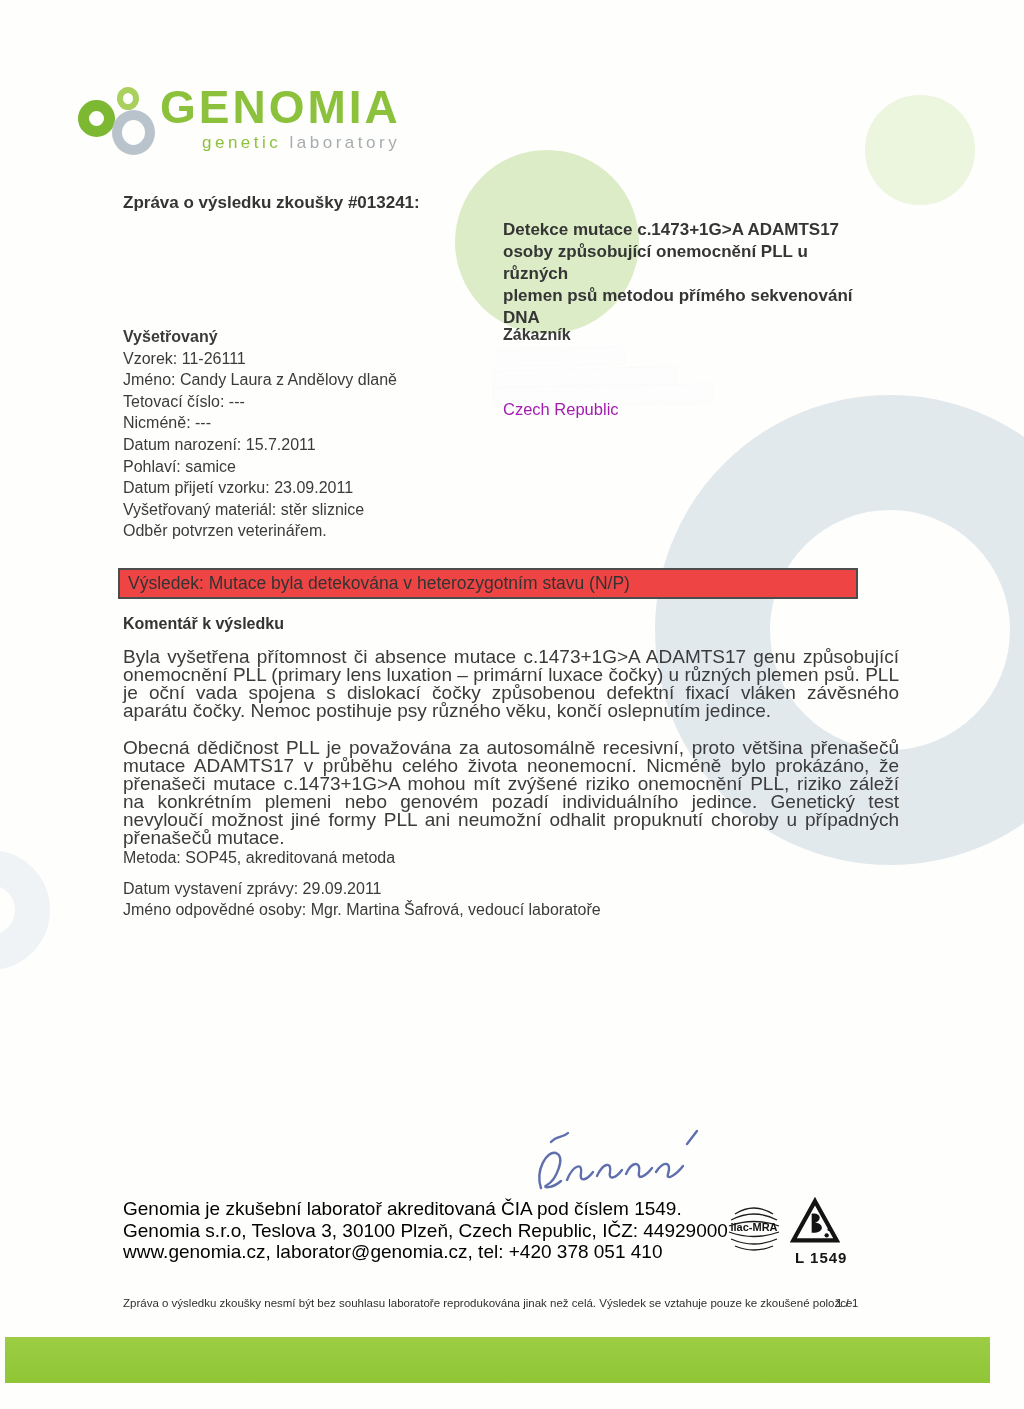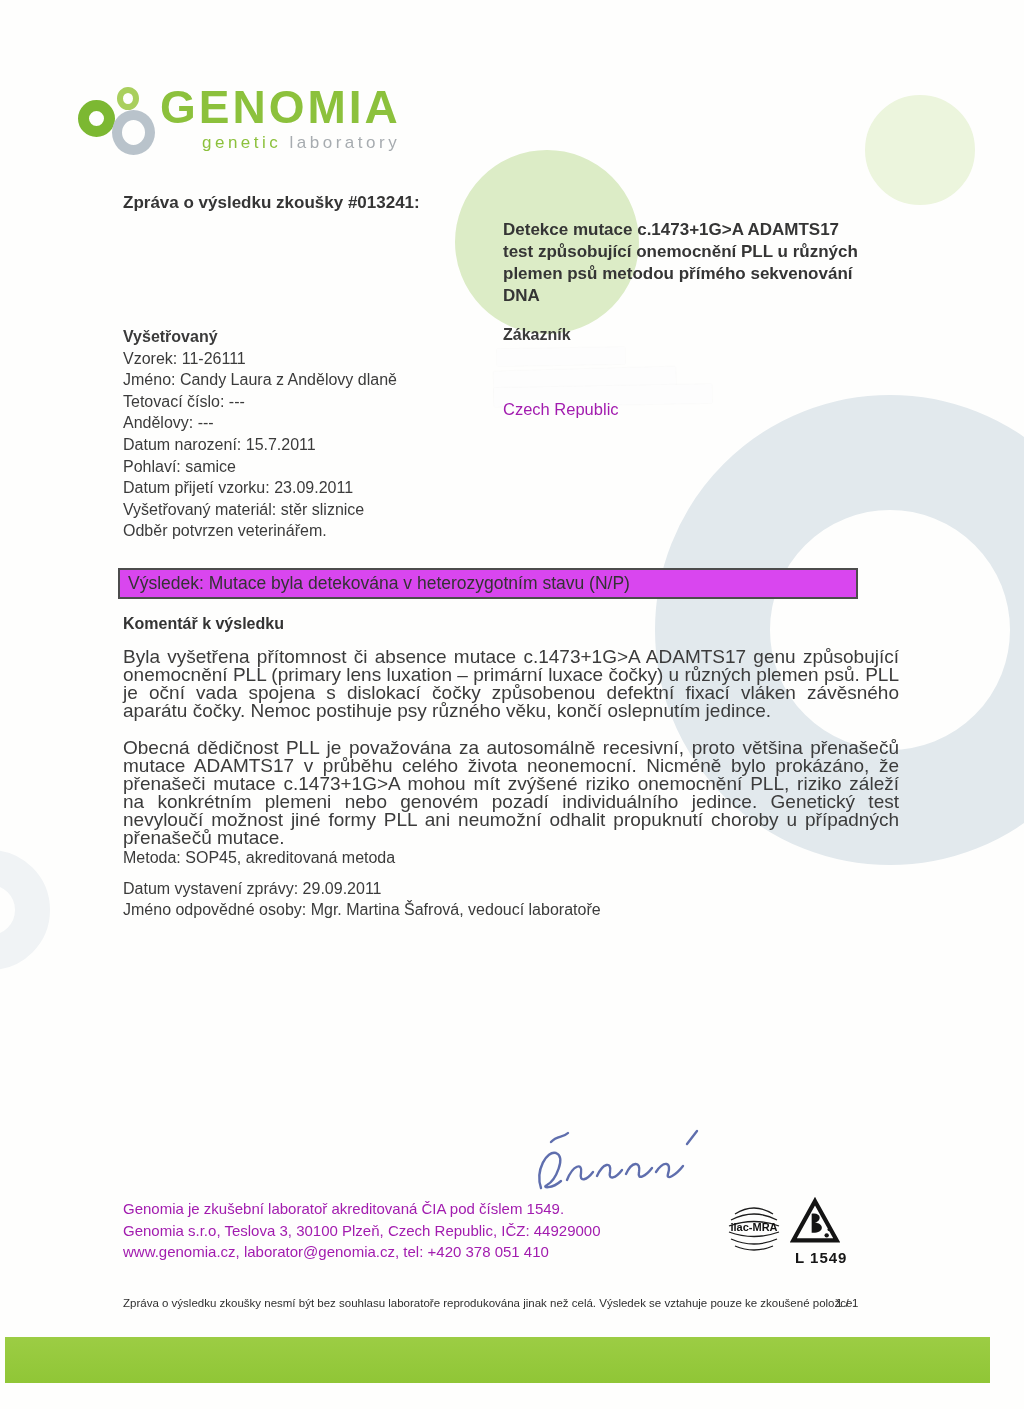--- a/index.html
+++ b/index.html
@@ -56,21 +56,21 @@
   .redact1 { left:497px; top:348px; width:128px; height:17px; transform:rotate(-1deg); }
   .redact2 { left:494px; top:369px; width:182px; height:32px; transform:rotate(-1.5deg); }
   .redact3 { left:494px; top:386px; width:218px; height:19px; transform:rotate(-1deg); }
   .customer-country {
     position:absolute; left:503px; top:400px;
     font-size:16.5px; color:#a21caf;
   }
   
   .result-box {
     position:absolute; left:118px; top:568px; width:740px; height:31px;
-    background:#d946ef; border:2px solid #4c4c4c;
+    background:#ef4444; border:2px solid #4c4c4c;
     display:flex; align-items:center; padding-left:8px;
     font-size:17.5px; color:#333;
   }
   
   .comment-heading {
     position:absolute; left:123px; top:615px;
     font-size:16px; font-weight:bold; color:#333;
   }
   .para {
     position:absolute; left:123px; width:776px;
@@ -79,21 +79,21 @@
   .para1 { top:648px; }
   .para2 { top:739px; }
   .method-line    { position:absolute; left:123px; top:849px; font-size:16px; color:#3b3b3b; }
   .issue-line     { position:absolute; left:123px; top:880px; font-size:16px; color:#3b3b3b; }
   .resp-line      { position:absolute; left:123px; top:901px; font-size:16px; color:#3b3b3b; }
   
   .signature { position:absolute; left:525px; top:1128px; width:200px; height:78px; }
   
   .footer-block {
     position:absolute; left:123px; top:1198px;
-    font-size:15px; line-height:21.5px; color:#a21caf;
+    font-size:19px; line-height:21.5px; color:#000000;
   }
   .ilac-logo { position:absolute; left:726px; top:1199px; width:56px; height:56px; }
   .cia-logo  { position:absolute; left:790px; top:1194px; width:50px; height:56px; }
   .cia-number {
     position:absolute; left:795px; top:1249px;
     font-size:15px; font-weight:bold; letter-spacing:1px; color:#161616;
   }
   
   .bottom-note {
     position:absolute; left:123px; top:1297px;
@@ -125,31 +125,31 @@
     <div class="logo-word">GENOMIA</div>
     <div class="logo-tagline">
       <span class="t-green">genetic</span>
       <span class="t-gray">laboratory</span>
     </div>
   </div>
 
   <div class="report-label">Zpráva o výsledku zkoušky #013241:</div>
   <div class="test-title">
     <div>Detekce mutace c.1473+1G&gt;A ADAMTS17</div>
-    <div>test způsobující onemocnění PLL u různých</div>
+    <div>osoby způsobující onemocnění PLL u různých</div>
     <div>plemen psů metodou přímého sekvenování</div>
     <div>DNA</div>
   </div>
 
   <div class="subject">
     <div class="blk-heading">Vyšetřovaný</div>
     <div>Vzorek: 11-26111</div>
     <div>Jméno: Candy Laura z Andělovy dlaně</div>
     <div>Tetovací číslo: ---</div>
-    <div>Andělovy: ---</div>
+    <div>Nicméně: ---</div>
     <div>Datum narození: 15.7.2011</div>
     <div>Pohlaví: samice</div>
     <div>Datum přijetí vzorku: 23.09.2011</div>
     <div>Vyšetřovaný materiál: stěr sliznice</div>
     <div>Odběr potvrzen veterinářem.</div>
   </div>
 
   <div class="customer-heading">Zákazník</div>
   <div class="redact redact1"></div>
   <div class="redact redact2"></div>

